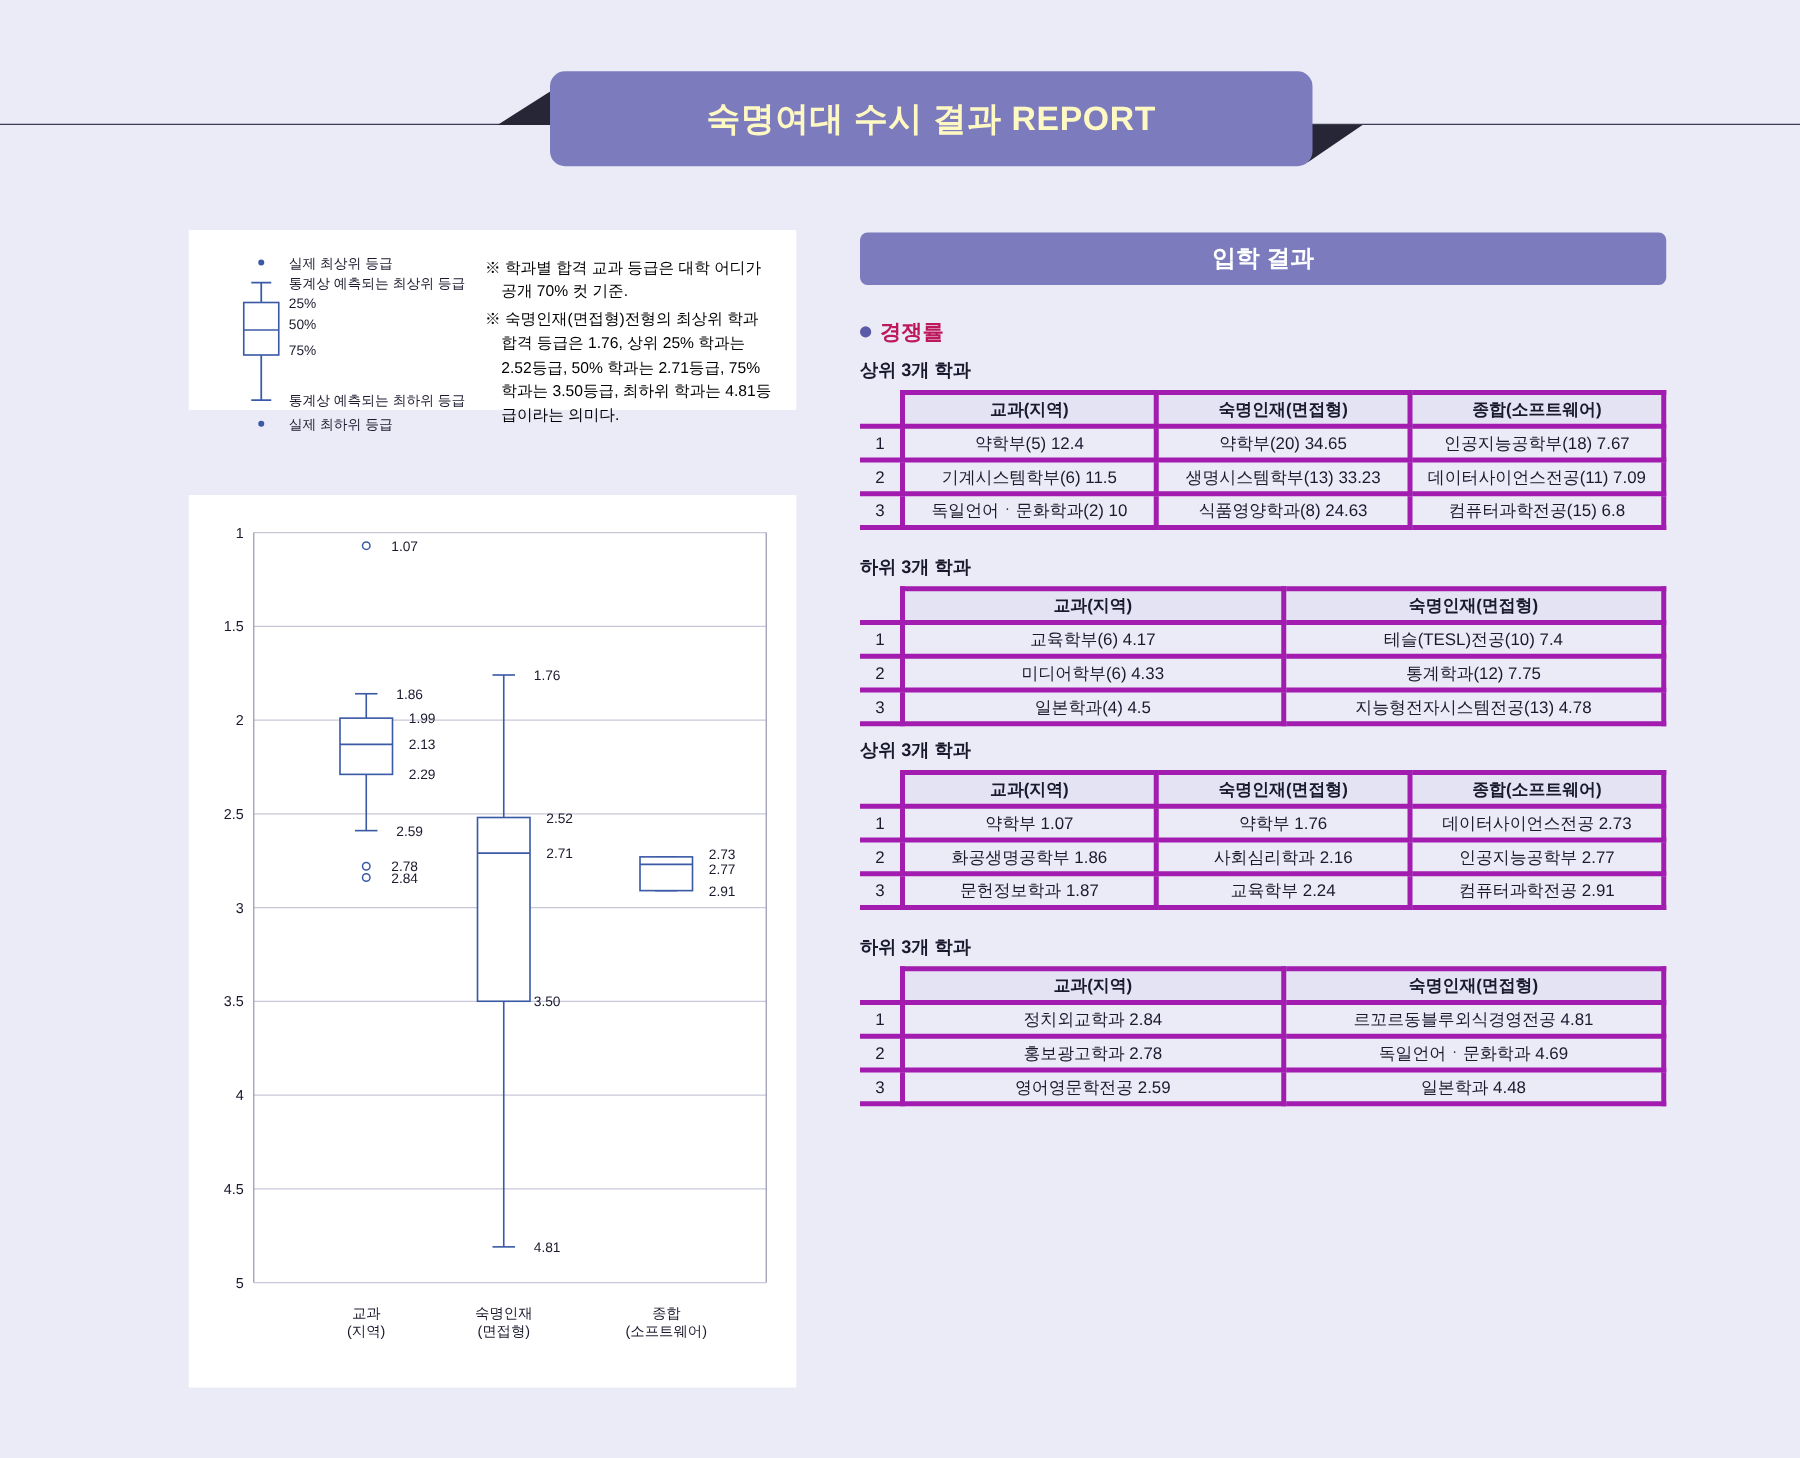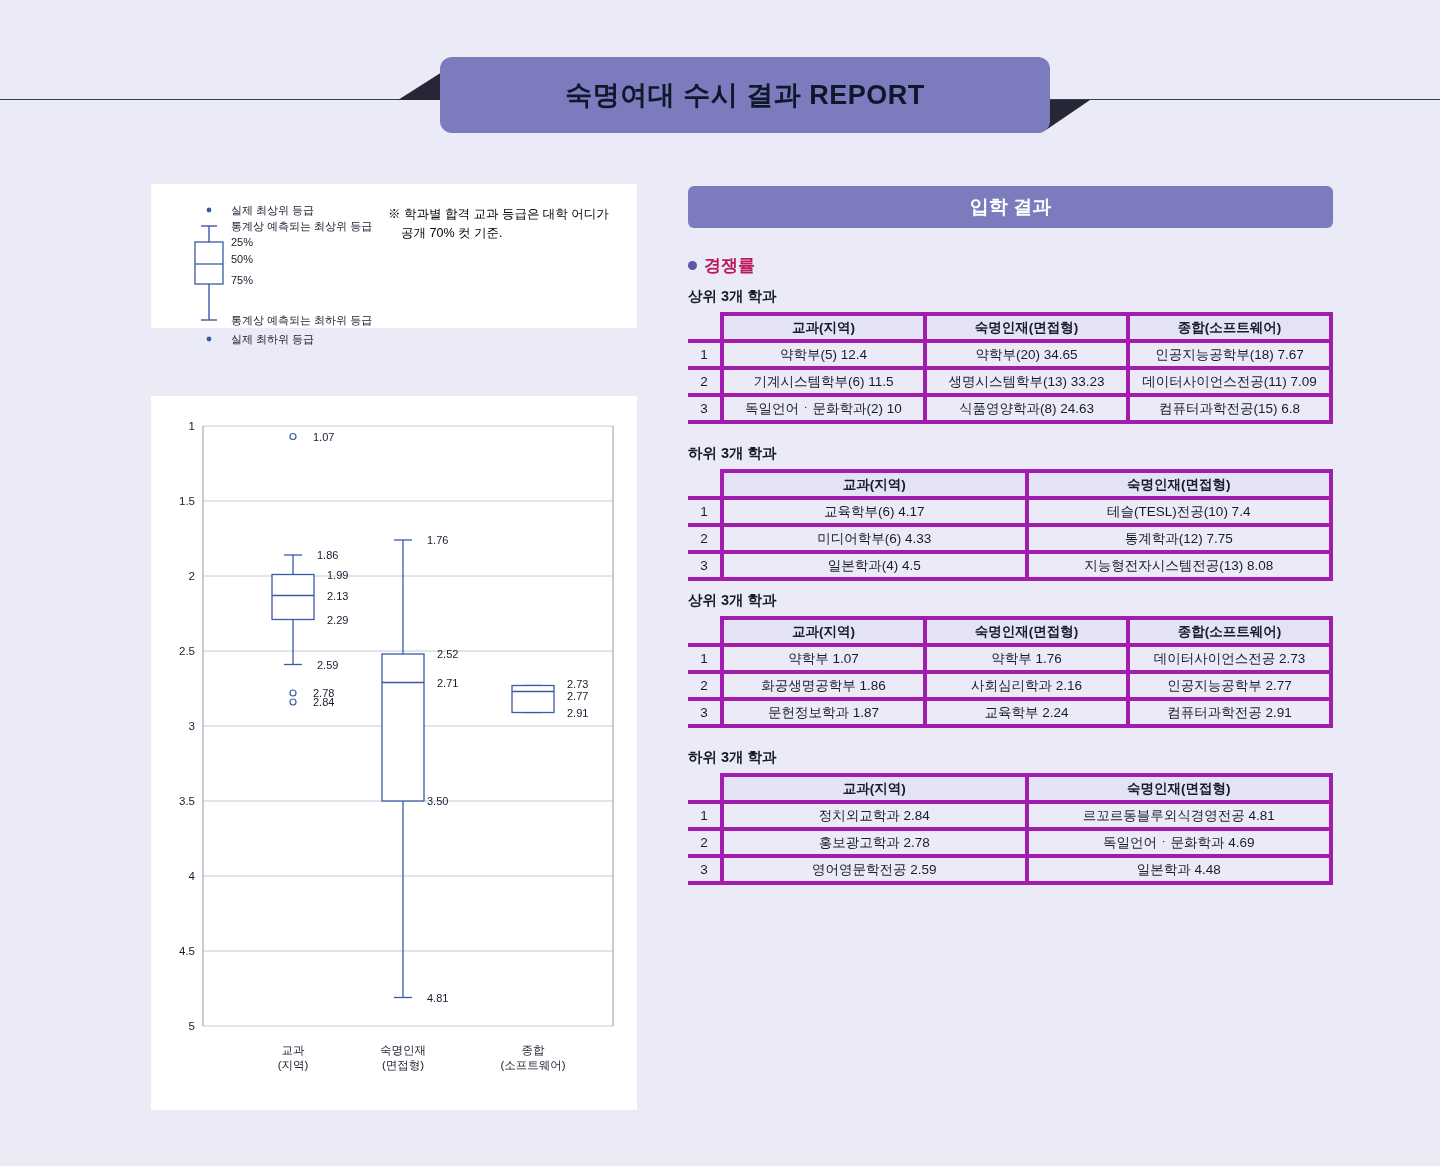--- a/index.html
+++ b/index.html
@@ -16,21 +16,21 @@
   .header-rule {
     position:absolute; left:0; top:99px; width:1440px; height:1px; background:#3b3b4f;
   }
   .banner {
     position:absolute; left:440px; top:57px; width:610px; height:76px;
     background:#7b7bbe; border-radius:12px;
     display:flex; align-items:center; justify-content:center;
     z-index:3;
   }
   .banner-title {
-    color:#0f172a; font-size:27px; font-weight:bold; letter-spacing:0.5px;
+    color:#fef9c3; font-size:27px; font-weight:bold; letter-spacing:0.5px;
   }
   .wing-left {
     position:absolute; left:398px; top:72px; width:0; height:0;
     border-top:0 solid transparent;
     border-left:44px solid transparent;
     border-bottom:28px solid #262636;
     z-index:2;
   }
   .wing-right {
     position:absolute; left:1046px; top:100px; width:0; height:0;
@@ -124,20 +124,21 @@
     <text class="leg-lab" x="80" y="46">통계상 예측되는 최상위 등급</text>
     <text class="leg-lab" x="80" y="62">25%</text>
     <text class="leg-lab" x="80" y="79">50%</text>
     <text class="leg-lab" x="80" y="100">75%</text>
     <text class="leg-lab" x="80" y="140">통계상 예측되는 최하위 등급</text>
     <text class="leg-lab" x="80" y="159">실제 최하위 등급</text>
   </svg>
 </div>
 <div class="legend-note">
   <p>※ 학과별 합격 교과 등급은 대학 어디가 공개 70% 컷 기준.</p>
+  <p>※ 숙명인재(면접형)전형의 최상위 학과 합격 등급은 1.76, 상위 25% 학과는 2.52등급, 50% 학과는 2.71등급, 75% 학과는 3.50등급, 최하위 학과는 4.81등급이라는 의미다.</p>
 </div>
 
 <div class="chart-card">
   <svg id="boxplot" width="486" height="714" viewBox="0 0 486 714">
       <line x1="52" y1="30" x2="462" y2="30" stroke="#c8c8d8" stroke-width="1"></line>
       <text x="44" y="34" text-anchor="end" class="cx-axis">1</text>
       <line x1="52" y1="105" x2="462" y2="105" stroke="#c8c8d8" stroke-width="1"></line>
       <text x="44" y="109" text-anchor="end" class="cx-axis">1.5</text>
       <line x1="52" y1="180" x2="462" y2="180" stroke="#c8c8d8" stroke-width="1"></line>
       <text x="44" y="184" text-anchor="end" class="cx-axis">2</text>
@@ -260,21 +261,21 @@
         <td>테슬(TESL)전공(10) 7.4</td>
       </tr>
       <tr>
         <td class="idx">2</td>
         <td>미디어학부(6) 4.33</td>
         <td>통계학과(12) 7.75</td>
       </tr>
       <tr>
         <td class="idx">3</td>
         <td>일본학과(4) 4.5</td>
-        <td>지능형전자시스템전공(13) 8.08</td>
+        <td>지능형전자시스템전공(13) 4.78</td>
       </tr>
     </tbody>
   </table>
 
 
   <div class="sub-title">상위 3개 학과</div>
   <table class="rank">
     <thead>
       <tr>
         <th class="idx"></th>

